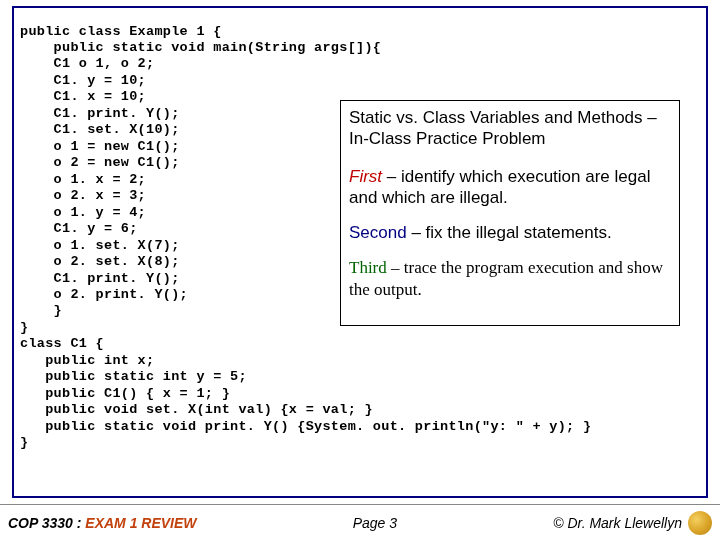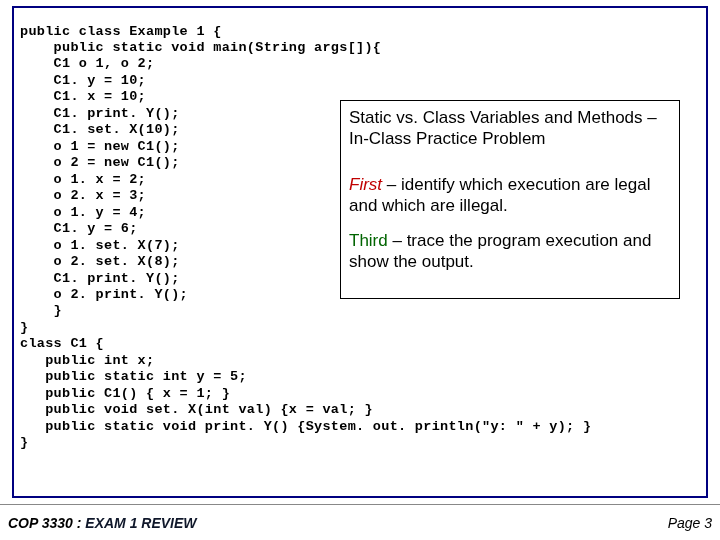--- a/index.html
+++ b/index.html
@@ -45,27 +45,28 @@
     border: 1.5px solid #000;
     background: #fff;
     padding: 6px 8px 8px 8px;
     font-family: Arial, sans-serif;
     font-size: 17px;
     line-height: 1.25;
     box-sizing: border-box;
   }
   .info-box .title {
     font-weight: 400;
-    margin-bottom: 24px;
+    margin-bottom: 16px;
   }
   .info-box .para {
     margin-bottom: 14px;
   }
   .info-box .para:last-child {
     margin-bottom: 17px;
+    font-family: Liberation Serif, serif;
   }
   .c-red { color: #c00000; font-style: italic; }
   .c-blue { color: #000080; }
   .c-green { color: #006400; }
   .footer {
     position: absolute;
     bottom: 0;
     left: 0;
     right: 0;
     height: 36px;
@@ -73,21 +74,21 @@
     display: flex;
     align-items: center;
     justify-content: space-between;
     padding: 0 8px 0 8px;
     box-sizing: border-box;
     font-size: 14px;
     background: #fff;
   }
   .footer .left { font-style: italic; }
   .footer .left .course { font-style: italic; font-weight: bold; color: #000; }
-  .footer .left .review { font-weight: bold; color: #0f172a; }
+  .footer .left .review { font-weight: bold; color: #c2410c; }
   .footer .mid { font-style: italic; }
   .footer .right { font-style: italic; display:flex; align-items:center; gap:6px; }
   .logo {
     width: 24px;
     height: 24px;
     border-radius: 50%;
     background: radial-gradient(circle at 35% 35%, #f5d060 0%, #d9a326 55%, #b6861a 100%);
     display: inline-block;
   }
 </style>
@@ -123,23 +124,30 @@
    public void set. X(int val) {x = val; }
    public static void print. Y() {System. out. println("y: " + y); }
 }</pre>
 
   <div class="info-box">
     <div class="title">Static vs. Class Variables and Methods – In-Class Practice Problem</div>
     <div class="para">
       <span class="c-red">First</span><span> – identify which execution are legal and which are illegal.</span>
     </div>
     <div class="para">
+      <span class="c-blue">Second</span><span> – fix the illegal statements.</span>
+    </div>
+    <div class="para">
       <span class="c-green">Third</span><span> – trace the program execution and show the output.</span>
     </div>
   </div>
 
   <div class="footer">
     <div class="left">
       <span class="course">COP 3330 : </span><span class="review">EXAM 1 REVIEW</span>
     </div>
     <div class="mid">Page 3</div>
+    <div class="right">
+      <span>© Dr. Mark Llewellyn</span>
+      <span class="logo"></span>
+    </div>
   </div>
 </div>
 
 </body></html>

